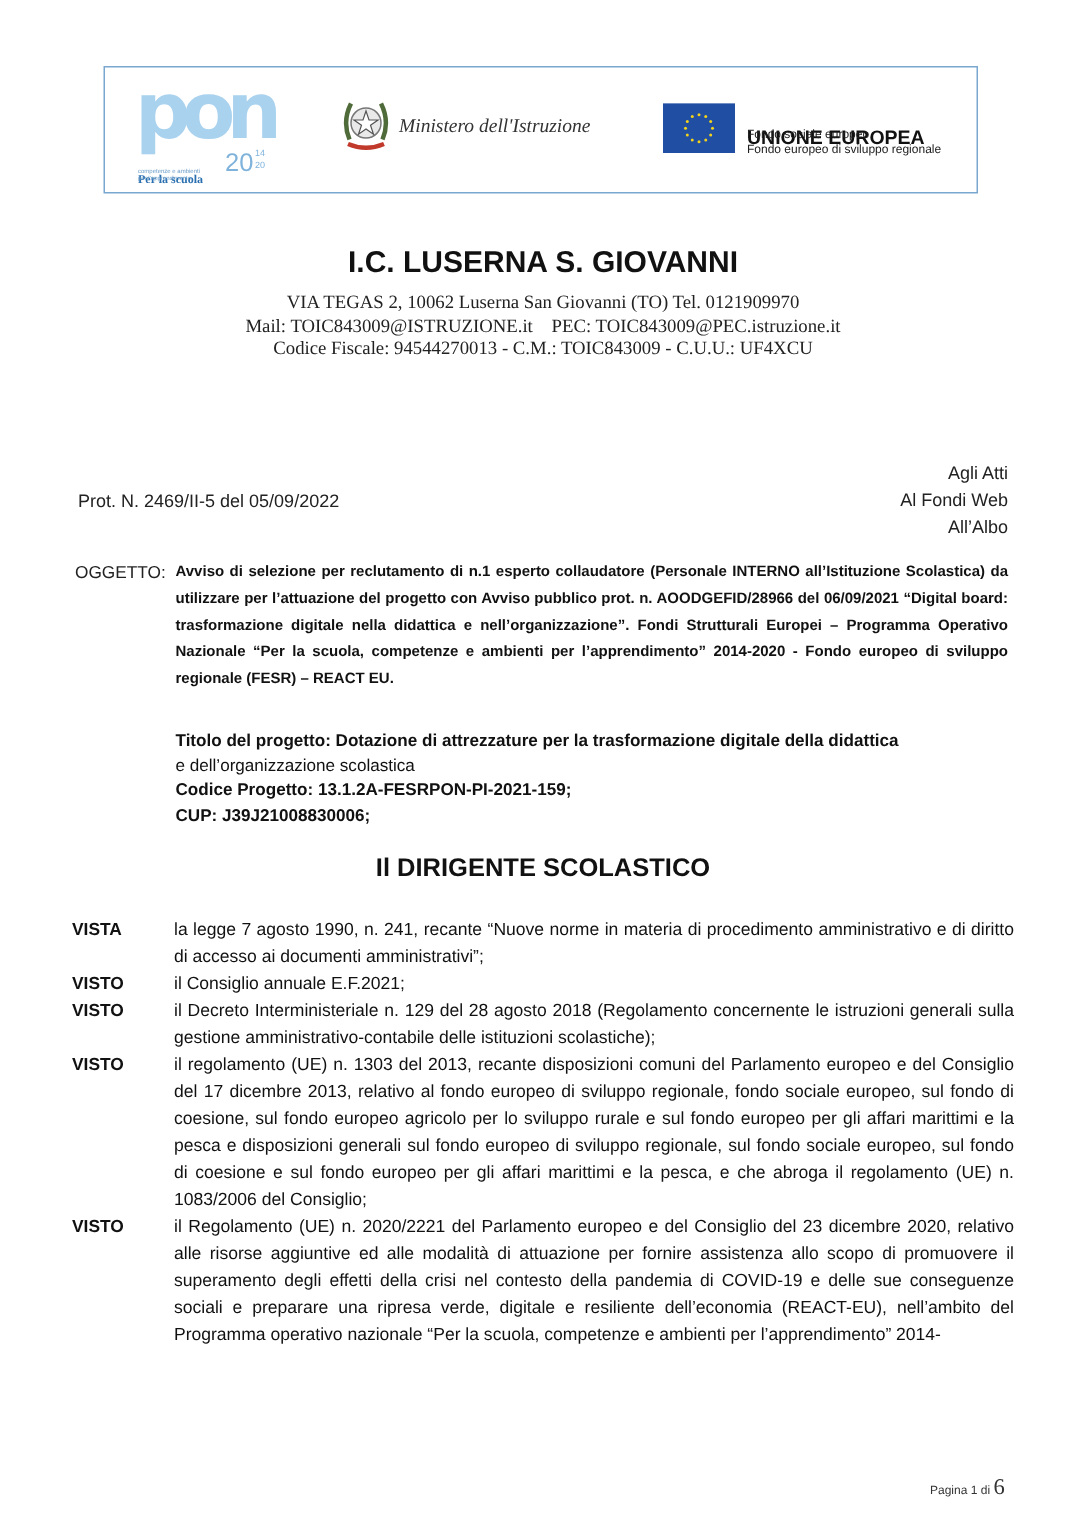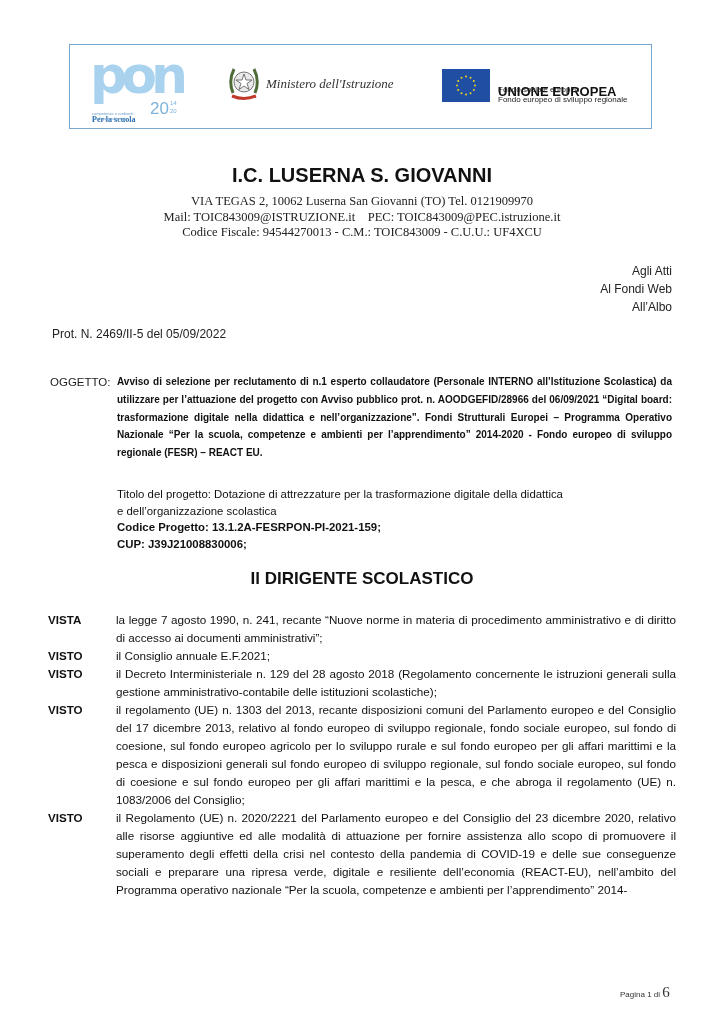--- a/index.html
+++ b/index.html
@@ -22,21 +22,21 @@
 
   .eu-flag { position: absolute; left: 372px; top: 24px; width: 48px; height: 33px; background: #1f4ea3; }
   .eu-title { position: absolute; left: 428px; top: 23px; font-family: "Liberation Sans", sans-serif; font-weight: bold; font-size: 13px; color: #111; margin-top: 16px; }
   .eu-line { position: absolute; left: 428px; font-family: "Liberation Sans", sans-serif; font-size: 8px; color: #222; }
 
   
   .school-name { position: absolute; left: 0; width: 724px; top: 164px; text-align: center; font-family: "Liberation Sans", sans-serif; font-weight: bold; font-size: 20px; color: #111; }
   .school-line { position: absolute; left: 0; width: 724px; text-align: center; font-family: "Liberation Serif", serif; font-size: 12.5px; color: #222; }
 
   
-  .recipient { position: absolute; right: 52px; font-family: "Liberation Sans", sans-serif; font-size: 12px; color: #222; text-align: right; }
+  .recipient { position: absolute; right: 52px; font-family: "Liberation Sans", sans-serif; font-size: 12px; color: #222; text-align: right; margin-top: 44px; }
 
   .prot { position: absolute; left: 52px; top: 327px; font-family: "Liberation Sans", sans-serif; font-size: 12px; color: #222; }
 
   
   .oggetto-label { position: absolute; left: 50px; top: 376px; font-family: "Liberation Sans", sans-serif; font-size: 11.5px; color: #222; }
   .oggetto-text { position: absolute; left: 117px; top: 373px; width: 555px; font-family: "Liberation Sans", sans-serif; font-weight: bold; font-size: 10px; line-height: 17.8px; text-align: justify; color: #111; }
   .proj-block { position: absolute; left: 117px; top: 486px; width: 560px; font-family: "Liberation Sans", sans-serif; font-weight: bold; font-size: 11.4px; line-height: 16.5px; color: #111; }
   .proj-block div { white-space: nowrap; }
 
   .dirigente { position: absolute; left: 0; width: 724px; top: 569px; text-align: center; font-family: "Liberation Sans", sans-serif; font-size: 17px; font-weight: bold; color: #111; }
@@ -103,21 +103,21 @@
 
 <div class="recipient" style="top:264px">Agli Atti</div>
 <div class="recipient" style="top:282px">Al Fondi Web</div>
 <div class="recipient" style="top:300px">All’Albo</div>
 
 <div class="prot">Prot. N. 2469/II-5 del 05/09/2022</div>
 
 <div class="oggetto-label">OGGETTO:</div>
 <div class="oggetto-text">Avviso di selezione per reclutamento di n.1 esperto collaudatore (Personale INTERNO all’Istituzione Scolastica) da utilizzare per l’attuazione del progetto con Avviso pubblico prot. n. AOODGEFID/28966 del 06/09/2021 “Digital board: trasformazione digitale nella didattica e nell’organizzazione”. Fondi Strutturali Europei – Programma Operativo Nazionale “Per la scuola, competenze e ambienti per l’apprendimento” 2014-2020 - Fondo europeo di sviluppo regionale (FESR) – REACT EU.</div>
 <div class="proj-block">
-  <div style="font-weight:normal">Titolo del progetto: Dotazione di attrezzature per la trasformazione digitale della didattica</div>
+  <div style="font-weight:bold">Titolo del progetto: Dotazione di attrezzature per la trasformazione digitale della didattica</div>
   <div style="font-weight:normal">e dell’organizzazione scolastica</div>
   <div>Codice Progetto: 13.1.2A-FESRPON-PI-2021-159;</div>
   <div>CUP: J39J21008830006;</div>
 </div>
 
 <div class="dirigente">Il DIRIGENTE SCOLASTICO</div>
 
 <div class="visti">
   <div class="visto-row">
     <div class="visto-key">VISTA</div>

